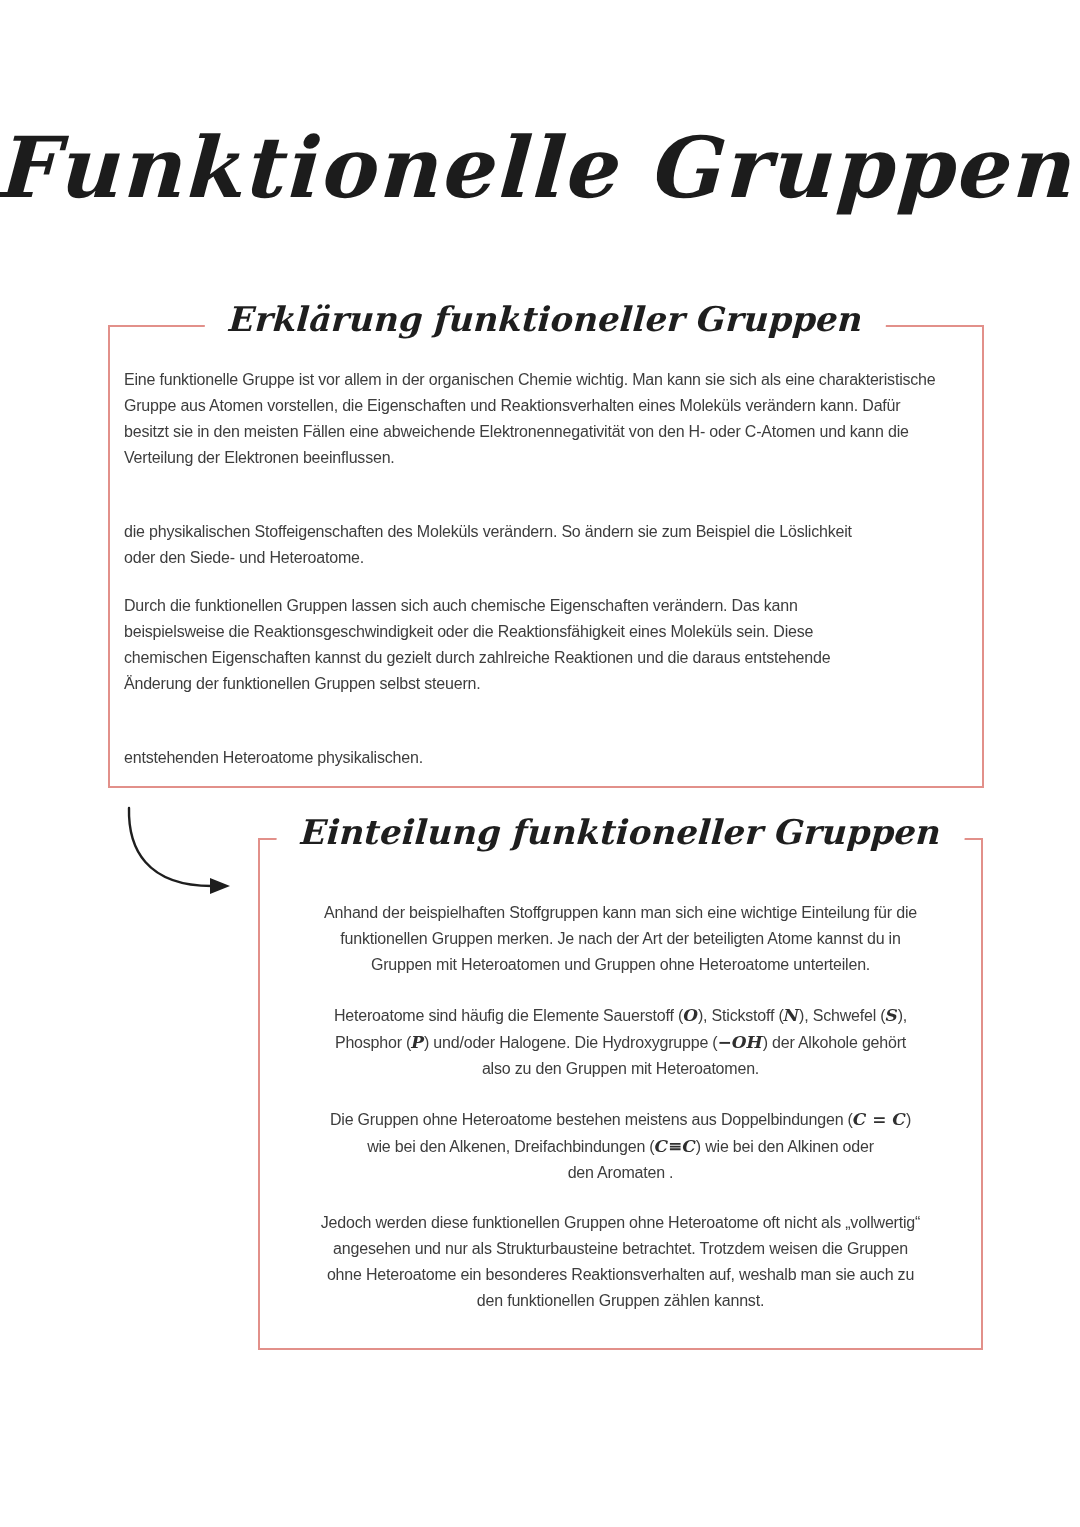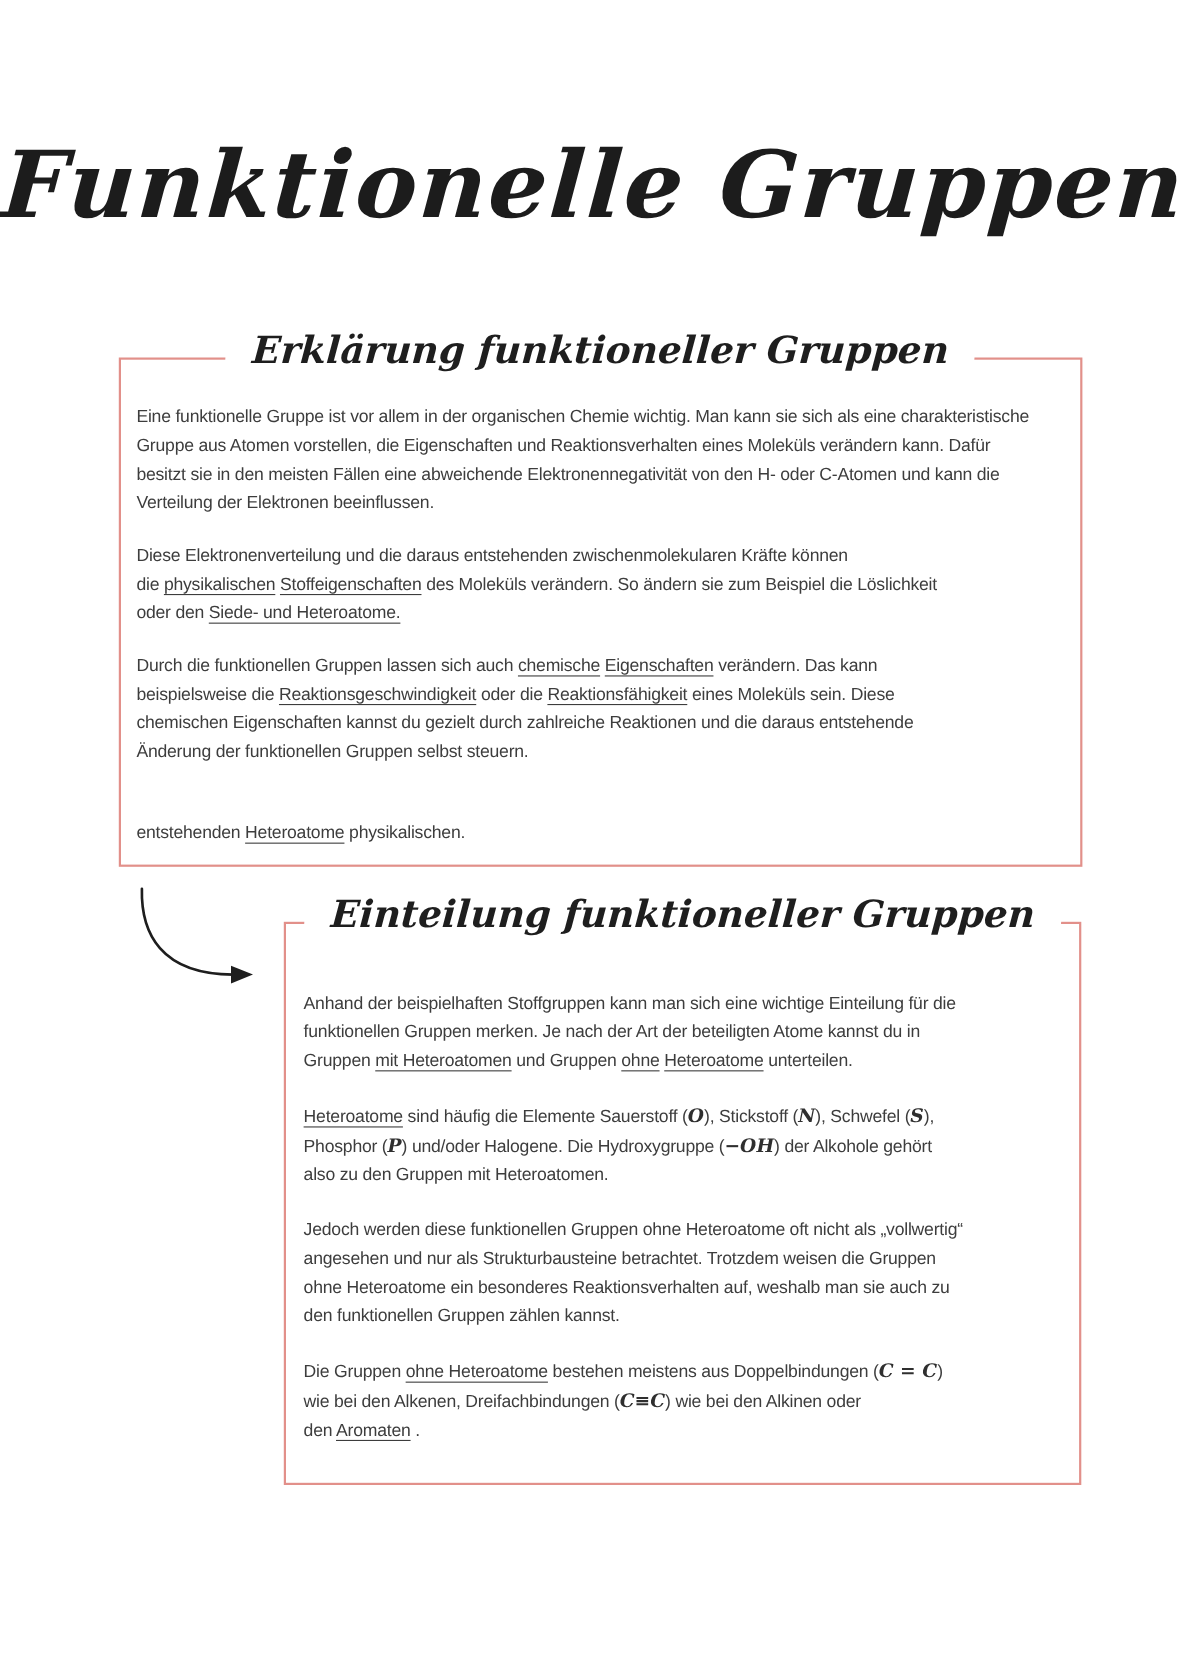--- a/index.html
+++ b/index.html
@@ -66,24 +66,24 @@
   }
   .para {
     margin: 0 0 22px 0;
     font-size: 16px;
     line-height: 26px;
     letter-spacing: -0.2px;
     color: #3d3d3d;
   }
   .box-classification .para {
     margin-bottom: 24px;
+    text-align: center;
   }
   .para:last-child { margin-bottom: 0; }
   .u {
-    text-decoration: underline;
     text-decoration-thickness: 1.4px;
     text-underline-offset: 4px;
     text-decoration-color: #3d3d3d;
   }
   .math {
     font-family: "DejaVu Serif", serif;
     font-style: italic;
     font-weight: bold;
     font-size: 17px;
     letter-spacing: 0;
@@ -101,36 +101,36 @@
 <body>
 
 <div class="page">
 
   <div class="page-title">Funktionelle Gruppen</div>
 
   <div class="note-box box-explanation">
     <div class="box-header">Erklärung funktioneller Gruppen</div>
     <div class="paragraphs">
         <p class="para"><span>Eine funktionelle Gruppe ist vor allem in der organischen Chemie wichtig. Man kann sie sich als eine charakteristische</span><br><span>Gruppe aus Atomen vorstellen, die Eigenschaften und Reaktionsverhalten eines Moleküls verändern kann. Dafür</span><br><span>besitzt sie in den meisten Fällen eine abweichende Elektronennegativität von den H- oder C-Atomen und kann die</span><br><span>Verteilung der Elektronen beeinflussen.</span></p>
-        <p class="para"><span>Diese Elektronenverteilung und die daraus entstehenden zwischenmolekularen Kräfte können</span><br><span>die </span><span class="u">physikalischen</span><span> </span><span class="u">Stoffeigenschaften</span><span> des Moleküls verändern. So ändern sie zum Beispiel die Löslichkeit</span><br><span>oder den </span><span class="u">Siede- und Heteroatome.</span></p>
+        <p class="para"><br><span>die </span><span class="u">physikalischen</span><span> </span><span class="u">Stoffeigenschaften</span><span> des Moleküls verändern. So ändern sie zum Beispiel die Löslichkeit</span><br><span>oder den </span><span class="u">Siede- und Heteroatome.</span></p>
         <p class="para"><span>Durch die funktionellen Gruppen lassen sich auch </span><span class="u">chemische</span><span> </span><span class="u">Eigenschaften</span><span> verändern. Das kann</span><br><span>beispielsweise die </span><span class="u">Reaktionsgeschwindigkeit</span><span> oder die </span><span class="u">Reaktionsfähigkeit</span><span> eines Moleküls sein. Diese</span><br><span>chemischen Eigenschaften kannst du gezielt durch zahlreiche Reaktionen und die daraus entstehende</span><br><span>Änderung der funktionellen Gruppen selbst steuern.</span></p>
         <p class="para"><br><span>entstehenden </span><span class="u">Heteroatome</span><span> physikalischen.</span></p>
       </div>
   </div>
 
   <div class="arrow-wrap">
     <svg width="120" height="100" viewBox="0 0 120 100">
       <path d="M 11 8 C 10 48, 28 86, 94 86" fill="none" stroke="#1e1e1e" stroke-width="2.4" stroke-linecap="round"></path>
       <polygon points="92,78 112,86 92,94" fill="#1e1e1e"></polygon>
     </svg>
   </div>
 
   <div class="note-box box-classification">
     <div class="box-header">Einteilung funktioneller Gruppen</div>
     <div class="paragraphs">
         <p class="para"><span>Anhand der beispielhaften Stoffgruppen kann man sich eine wichtige Einteilung für die</span><br><span>funktionellen Gruppen merken. Je nach der Art der beteiligten Atome kannst du in</span><br><span>Gruppen </span><span class="u">mit Heteroatomen</span><span> und Gruppen </span><span class="u">ohne</span><span> </span><span class="u">Heteroatome</span><span> unterteilen.</span></p>
         <p class="para"><span class="u">Heteroatome</span><span> sind häufig die Elemente Sauerstoff (</span><span class="math">O</span><span>), Stickstoff (</span><span class="math">N</span><span>), Schwefel (</span><span class="math">S</span><span>),</span><br><span>Phosphor (</span><span class="math">P</span><span>) und/oder Halogene. Die Hydroxygruppe (</span><span class="math">−OH</span><span>) der Alkohole gehört</span><br><span>also zu den Gruppen mit Heteroatomen.</span></p>
+        <p class="para"><span>Die Gruppen </span><span class="u">ohne Heteroatome</span><span> bestehen meistens aus Doppelbindungen (</span><span class="math">C = C</span><span>)</span><br><span>wie bei den Alkenen, Dreifachbindungen (</span><span class="math">C≡C</span><span>) wie bei den Alkinen oder</span><br><span>den </span><span class="u">Aromaten</span><span> .</span></p>
         <p class="para"><span>Jedoch werden diese funktionellen Gruppen ohne Heteroatome oft nicht als „vollwertig“</span><br><span>angesehen und nur als Strukturbausteine betrachtet. Trotzdem weisen die Gruppen</span><br><span>ohne Heteroatome ein besonderes Reaktionsverhalten auf, weshalb man sie auch zu</span><br><span>den funktionellen Gruppen zählen kannst.</span></p>
-        <p class="para"><span>Die Gruppen </span><span class="u">ohne Heteroatome</span><span> bestehen meistens aus Doppelbindungen (</span><span class="math">C = C</span><span>)</span><br><span>wie bei den Alkenen, Dreifachbindungen (</span><span class="math">C≡C</span><span>) wie bei den Alkinen oder</span><br><span>den </span><span class="u">Aromaten</span><span> .</span></p>
       </div>
   </div>
 
 </div>
 
 </body></html>

